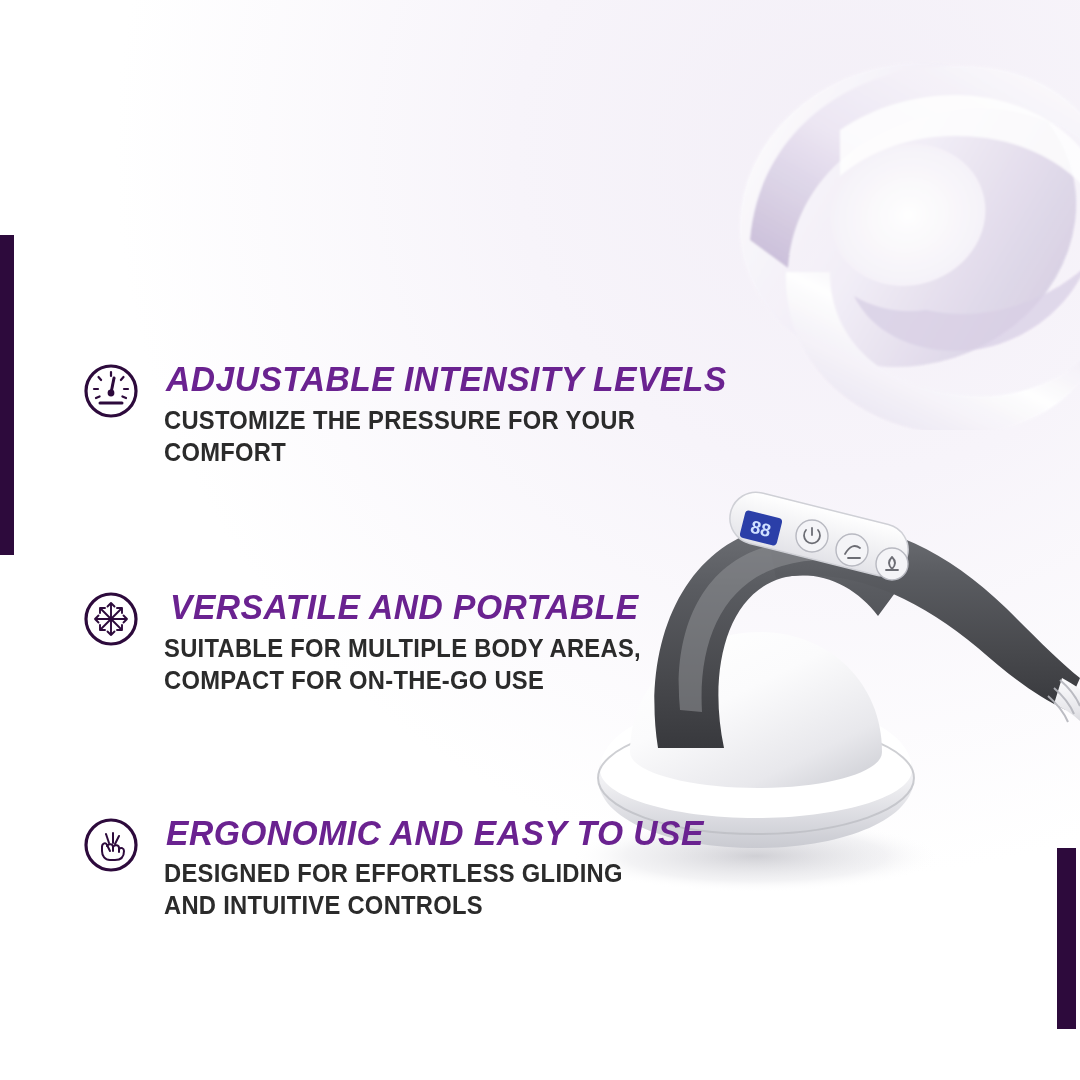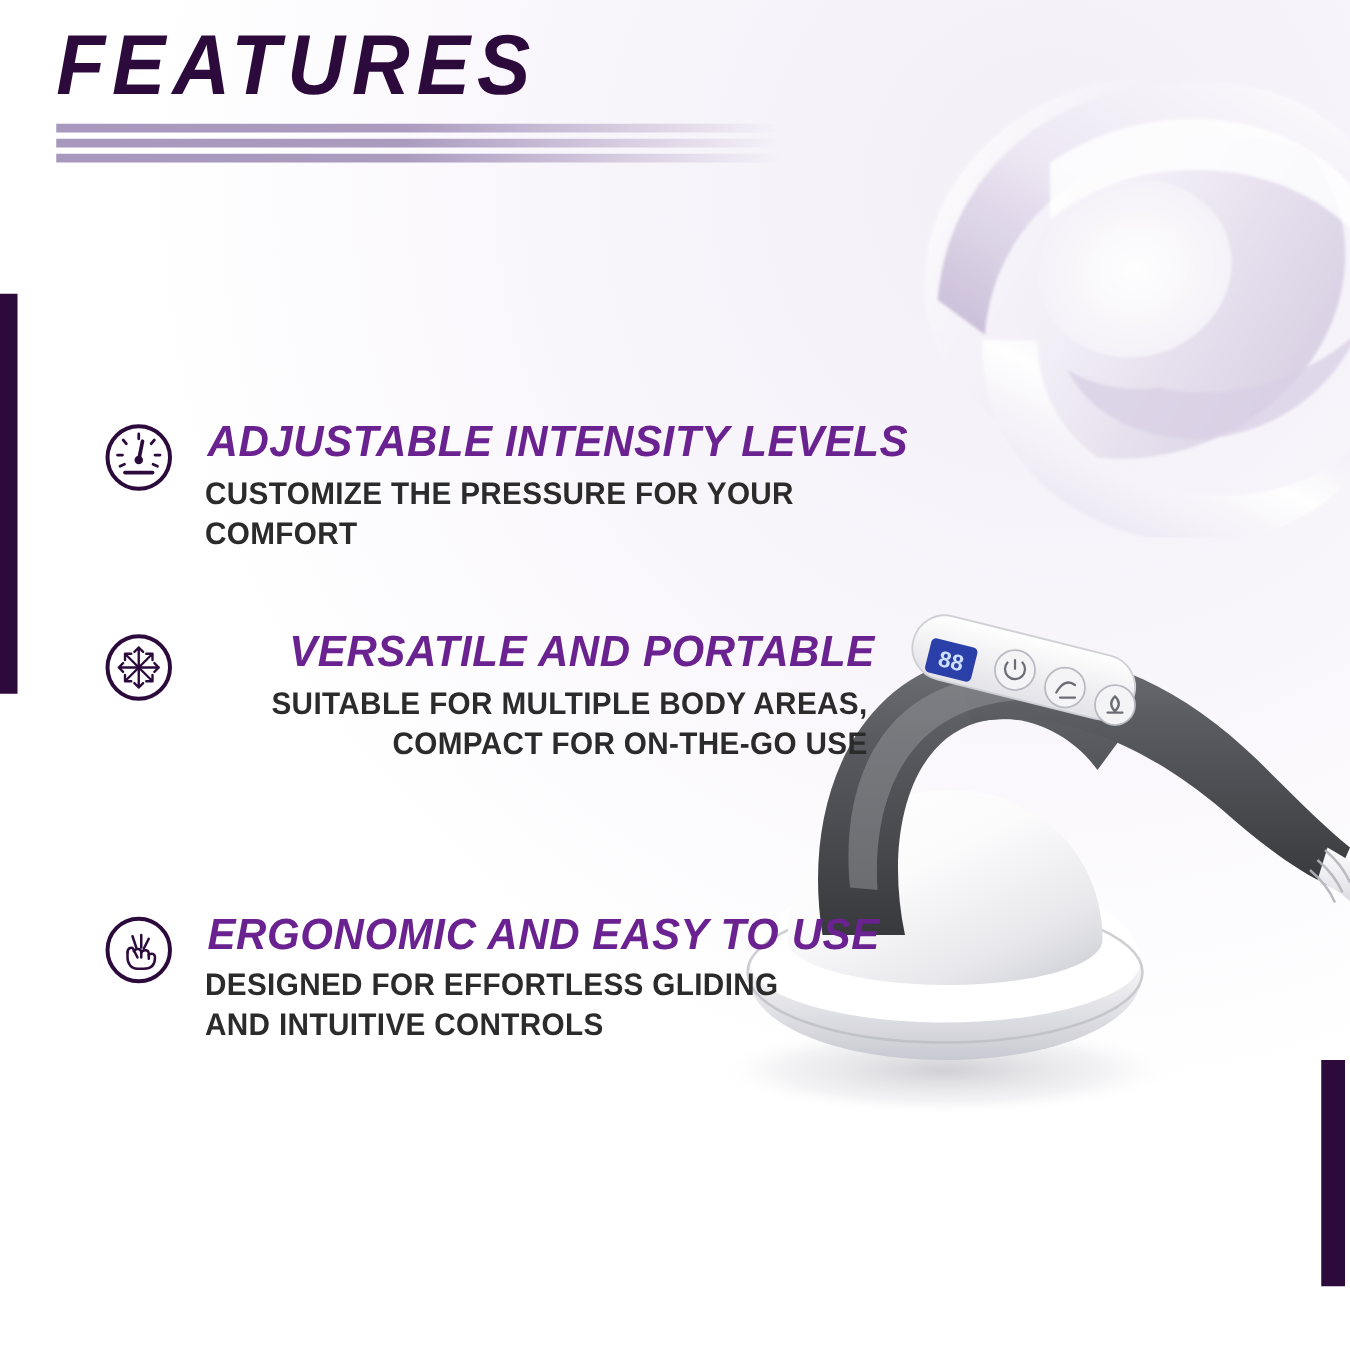--- a/index.html
+++ b/index.html
@@ -63,22 +63,22 @@
   }
   .massager-wrap {
     position:absolute; left:560px; top:380px;
     width:540px; height:560px;
   }
 
   
   .features { position:absolute; left:82px; top:240px; width:640px; }
   .feature-row { position:relative; padding-left:82px; }
   .feature-row.r1 { margin-top:0; }
-  .feature-row.r2 { margin-top:95px; }
-  .feature-row.r3 { margin-top:60px;text-align:right; }
+  .feature-row.r2 { margin-top:120px; }
+  .feature-row.r3 { margin-top:120px; }
   .feature-row.r4 { margin-top:118px; }
 
   .feature-icon {
     position:absolute; left:0; top:2px;
     width:58px; height:58px;
   }
   .feature-title {
     font-family:"Liberation Sans Narrow","Liberation Sans", sans-serif;
     font-size:35px;
     font-weight:bold;
@@ -229,28 +229,20 @@
 
       <path d="M502 298 C520 308 534 318 540 330 L540 364 C528 346 512 332 494 324 Z" fill="url(#cordG)"></path>
       <g stroke="#b5b6bd" stroke-width="2" fill="none" opacity="0.9">
         <path d="M500 300 q14 12 20 26"></path>
         <path d="M494 308 q14 12 20 26"></path>
         <path d="M488 316 q14 12 20 26"></path>
       </g>
     </svg>
   </div>
 
-  <div class="title-block">
-    <div class="page-title">FEATURES</div>
-    <div class="title-rules">
-      <div class="rule"></div>
-      <div class="rule"></div>
-      <div class="rule"></div>
-    </div>
-  </div>
 
   <div class="features">
 
 
     <div class="feature-row r2">
       <span class="feature-icon">
         <svg viewBox="0 0 58 58" width="58" height="58">
           <circle cx="29" cy="29" r="25" fill="none" stroke="#2d0a3c" stroke-width="3.2"></circle>
           <g stroke="#2d0a3c" stroke-width="2.2" stroke-linecap="round">
             <path d="M29 10 v4"></path>

